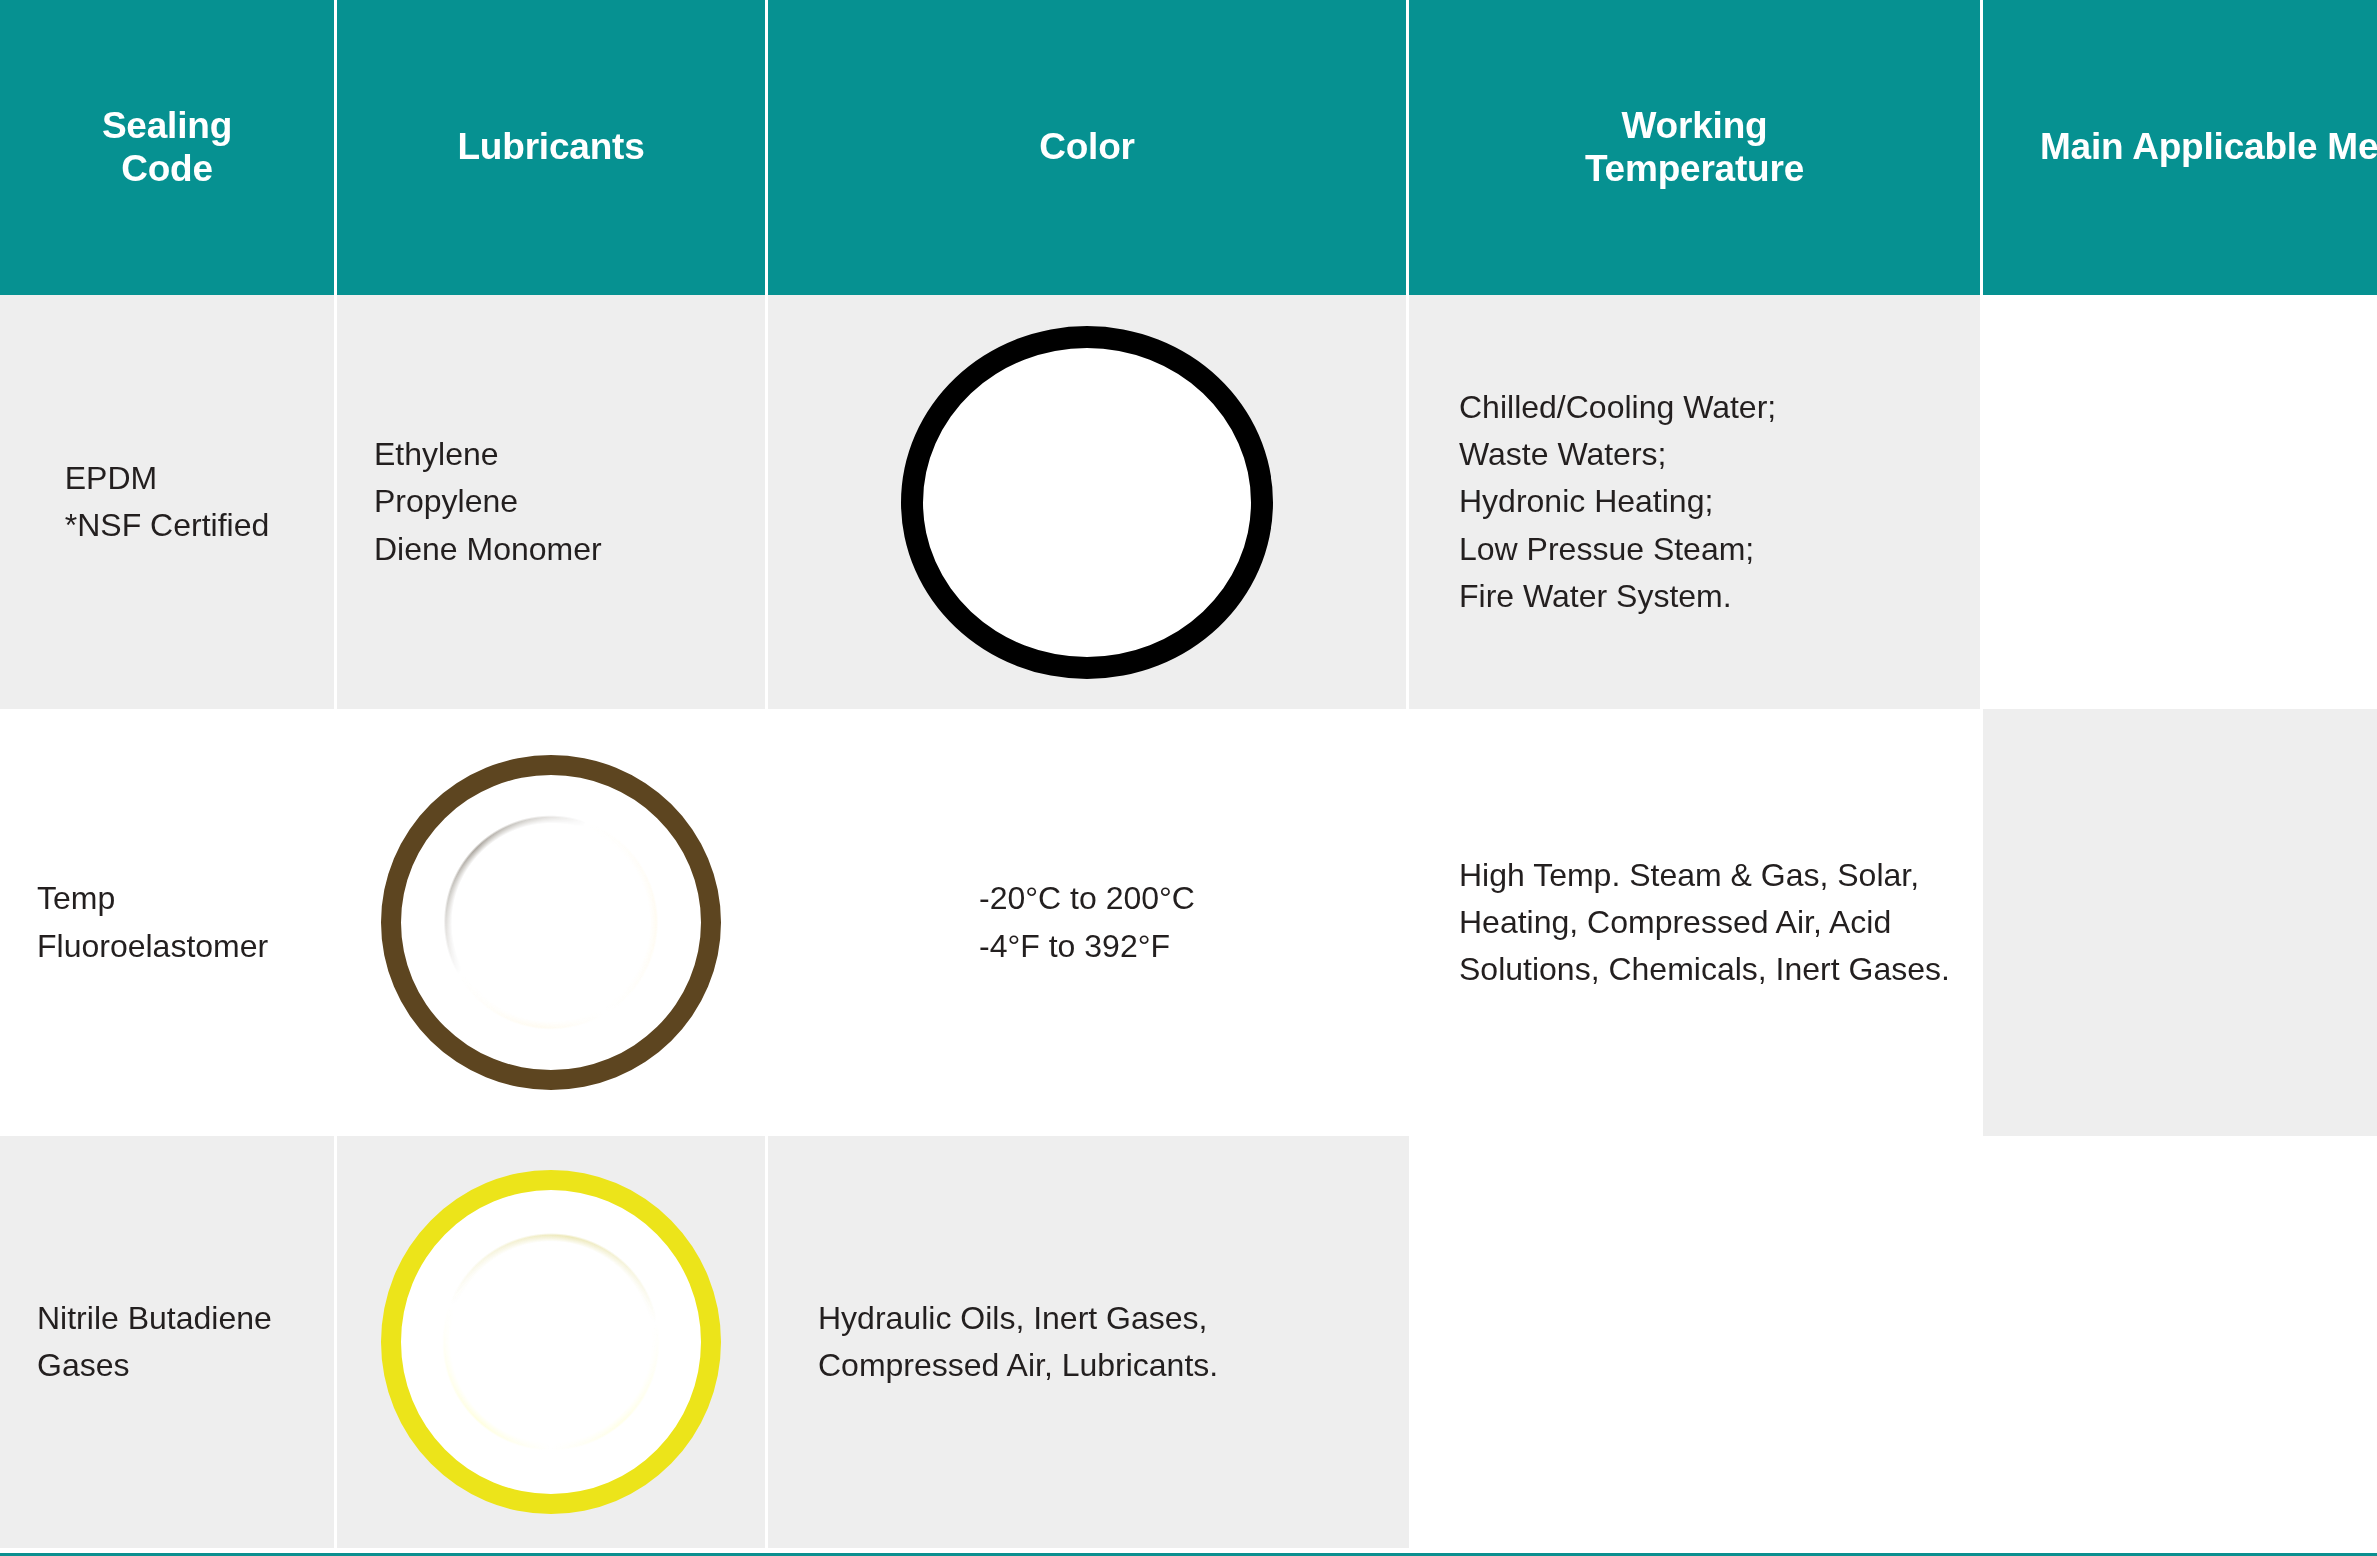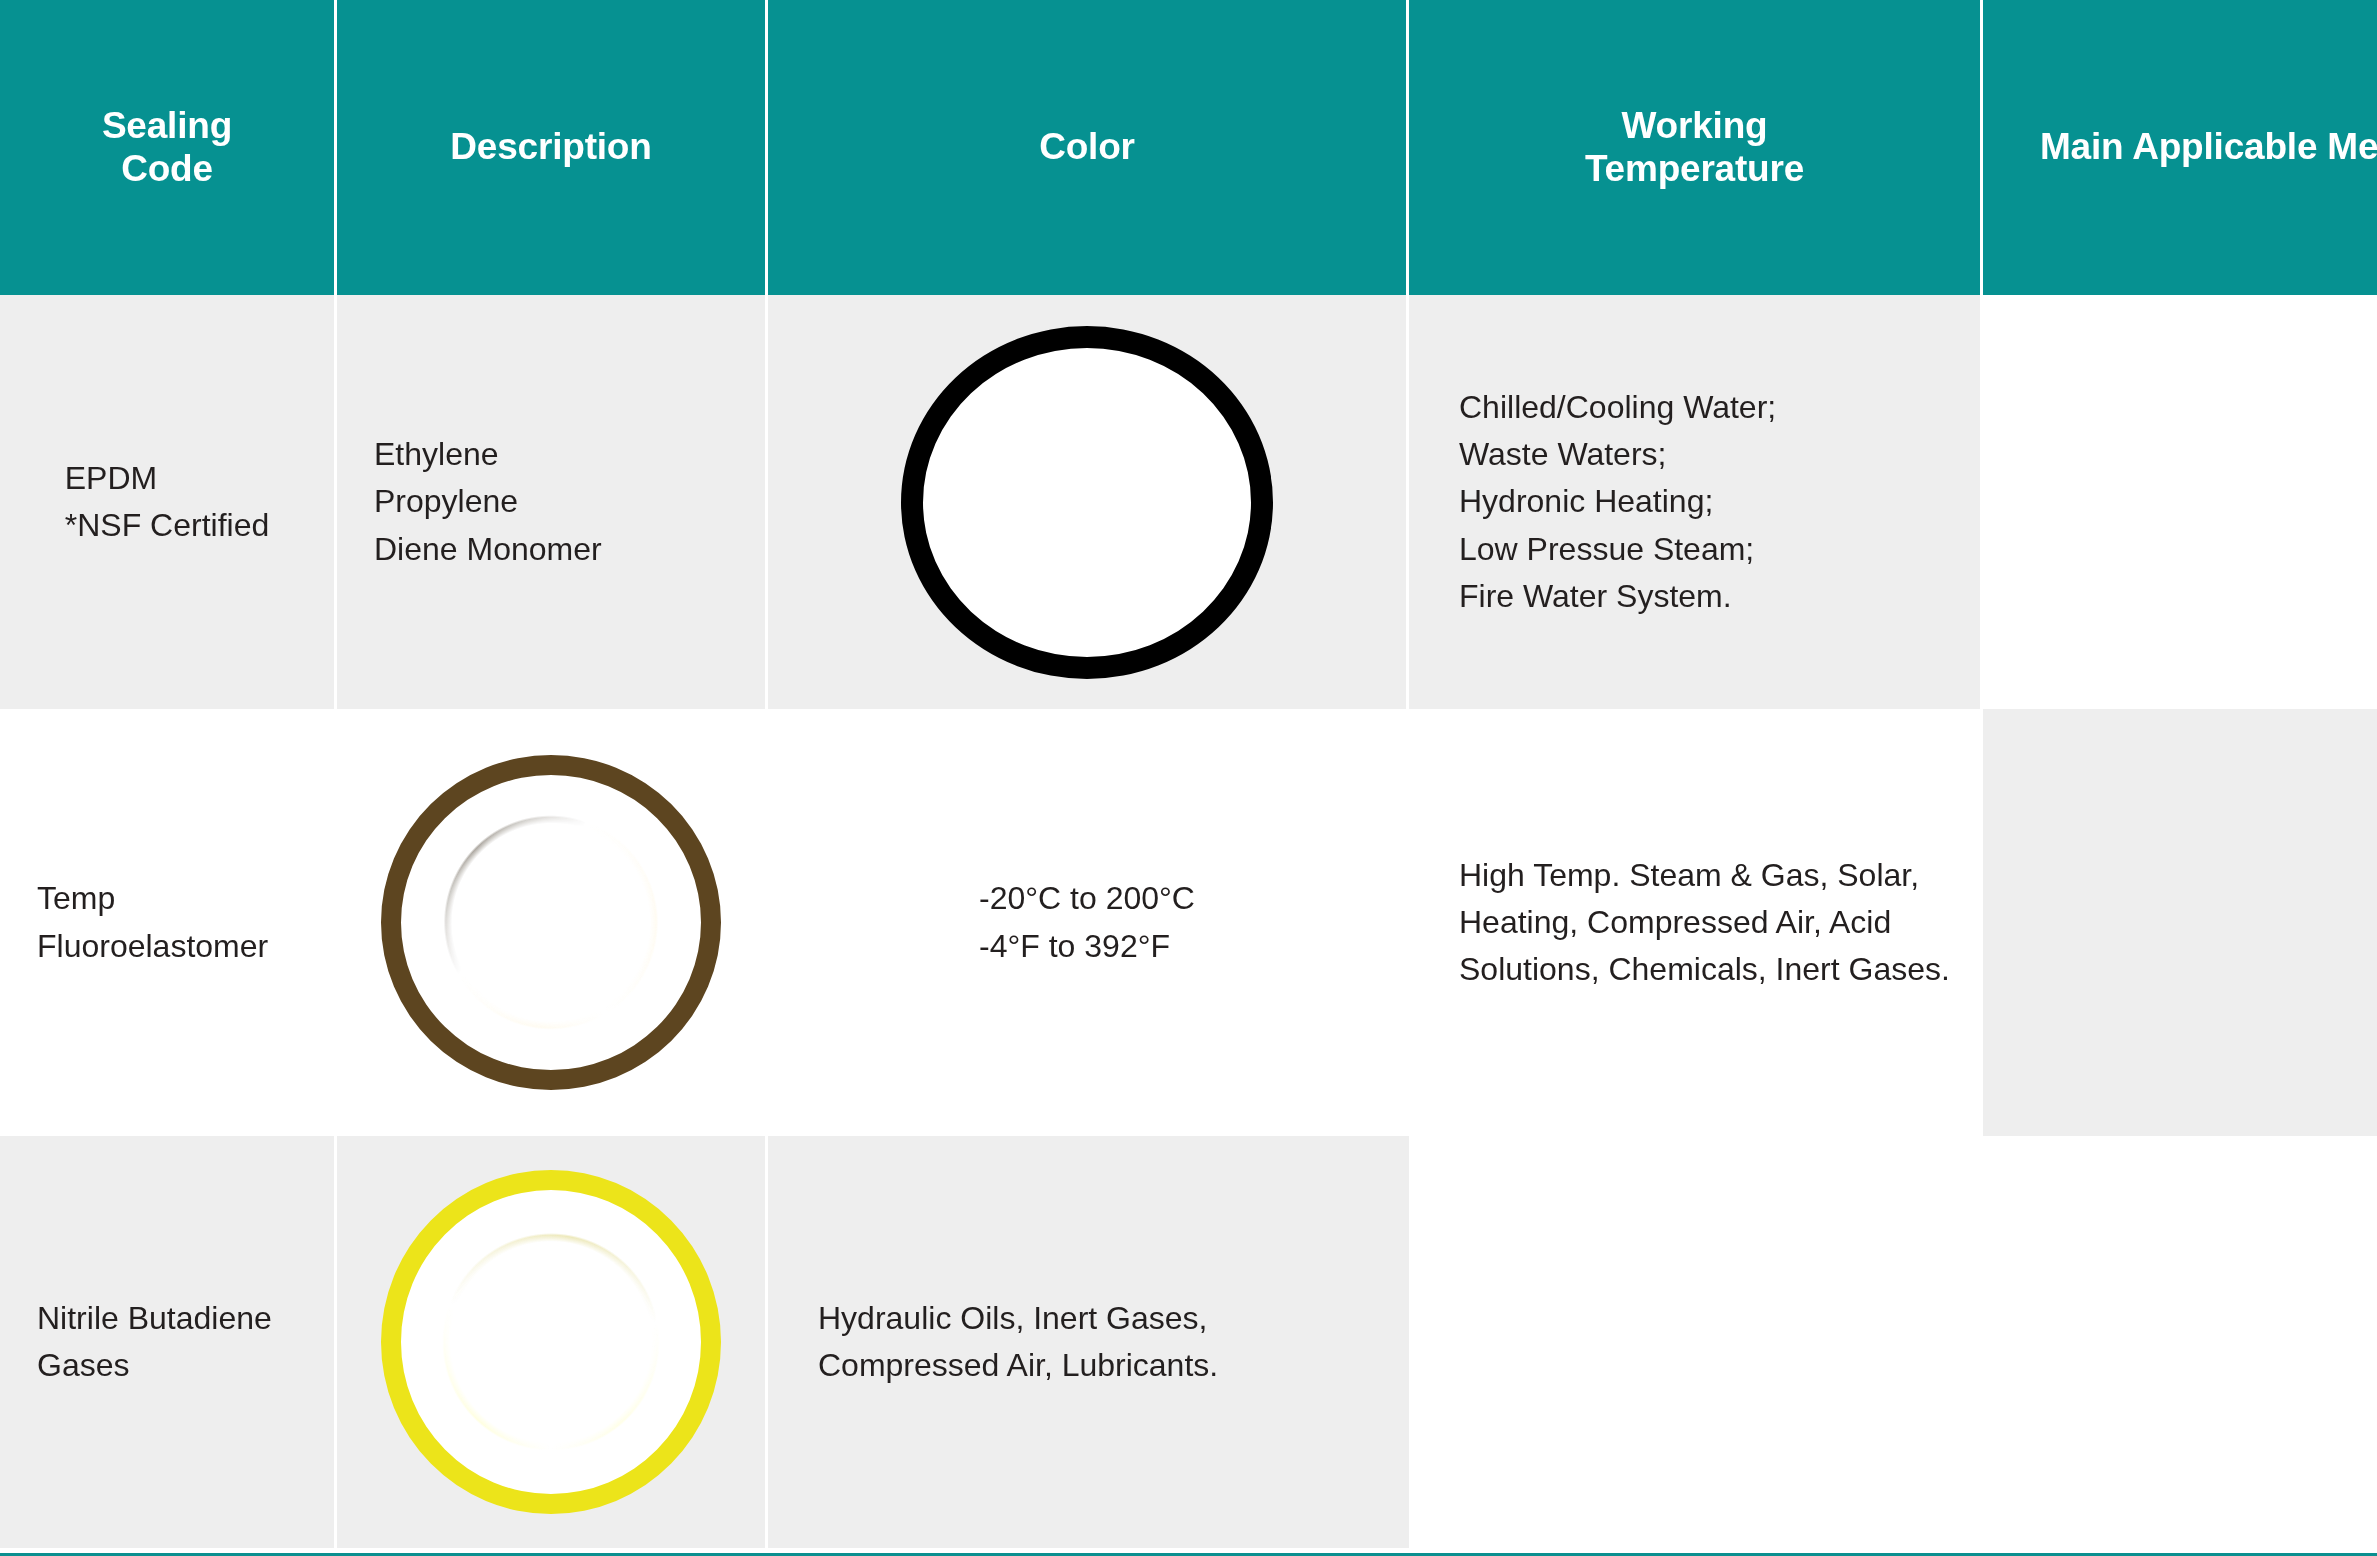--- a/index.html
+++ b/index.html
@@ -161,21 +161,21 @@
 
 <div id="sheet">
 
   <div class="table">
 
     <div class="cell hdr">
       <span class="txt">Sealing
 Code</span>
     </div>
     <div class="cell hdr">
-      <span class="txt">Description</span>
+      <span class="txt">Lubricants</span>
     </div>
     <div class="cell hdr">
       <span class="txt">Color</span>
     </div>
     <div class="cell hdr">
       <span class="txt">Working
 Temperature</span>
     </div>
     <div class="cell hdr left">
       <span class="txt">Main Applicable Medium</span>

